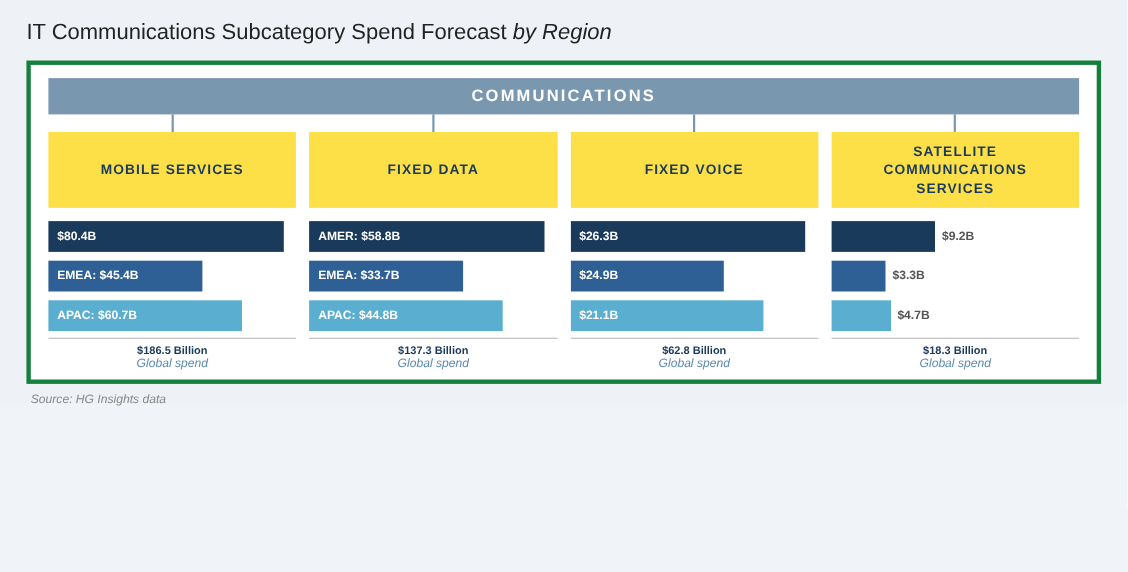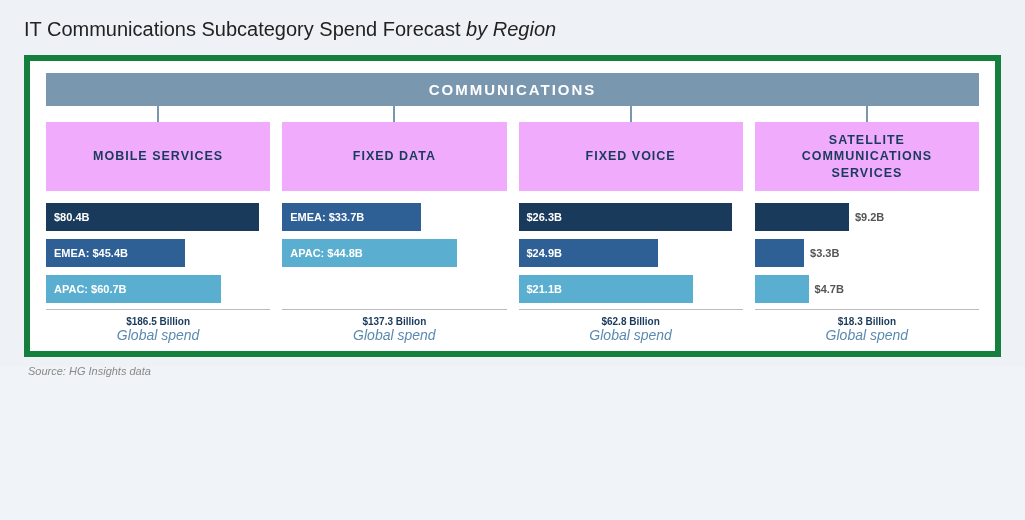--- a/index.html
+++ b/index.html
@@ -22,21 +22,21 @@
       font-size: 20px;
       font-weight: 400;
       color: #222;
       margin-bottom: 14px;
     }
     .page-title em {
       font-style: italic;
     }
     .chart-area {
       background: white;
-      border: 6px solid #15803d;
+      border: 4px solid #15803d;
       flex: 1;
       display: flex;
       flex-direction: column;
       padding: 0 0 8px 0;
     }
     
     .top-bar {
       background: #7a97b0;
       color: white;
       text-align: center;
@@ -47,21 +47,21 @@
       margin: 12px 16px 0 16px;
     }
     
     .subheader-row {
       display: flex;
       margin: 0 16px;
       gap: 12px;
     }
     .subheader-box {
       flex: 1;
-      background: #f0abfc;
+      background: #fde047;
       color: #1a3a5c;
       font-weight: 700;
       font-size: 12.5px;
       letter-spacing: 1px;
       text-align: center;
       padding: 10px 8px;
       display: flex;
       align-items: center;
       justify-content: center;
       min-height: 52px;
@@ -113,21 +113,21 @@
       text-align: center;
       border-top: 1px solid #bbb;
       padding-top: 6px;
     }
     .total-amount {
       font-size: 10px;
       font-weight: 700;
       color: #1a3a5c;
     }
     .total-label {
-      font-size: 14px;
+      font-size: 11px;
       color: #5a8ab0;
       font-style: italic;
     }
     
     .source-line {
       font-size: 11px;
       color: #888;
       margin-top: 8px;
       padding-left: 4px;
       font-style: italic;
@@ -188,20 +188,23 @@
         <div class="bar-row">
           <div class="bar-block bar-emea" style="width:62%;">EMEA: $45.4B</div>
         </div>
         <div class="bar-row">
           <div class="bar-block bar-apac" style="width:78%;">APAC: $60.7B</div>
         </div>
       </div>
 
       <div class="category-col">
         <div class="bar-row">
+          <div class="bar-block bar-amer" style="width:95%;">AMER: $58.8B</div>
+        </div>
+        <div class="bar-row">
           <div class="bar-block bar-emea" style="width:62%;">EMEA: $33.7B</div>
         </div>
         <div class="bar-row">
           <div class="bar-block bar-apac" style="width:78%;">APAC: $44.8B</div>
         </div>
       </div>
 
       <div class="category-col">
         <div class="bar-row">
           <div class="bar-block bar-amer" style="width:95%;">$26.3B</div>

